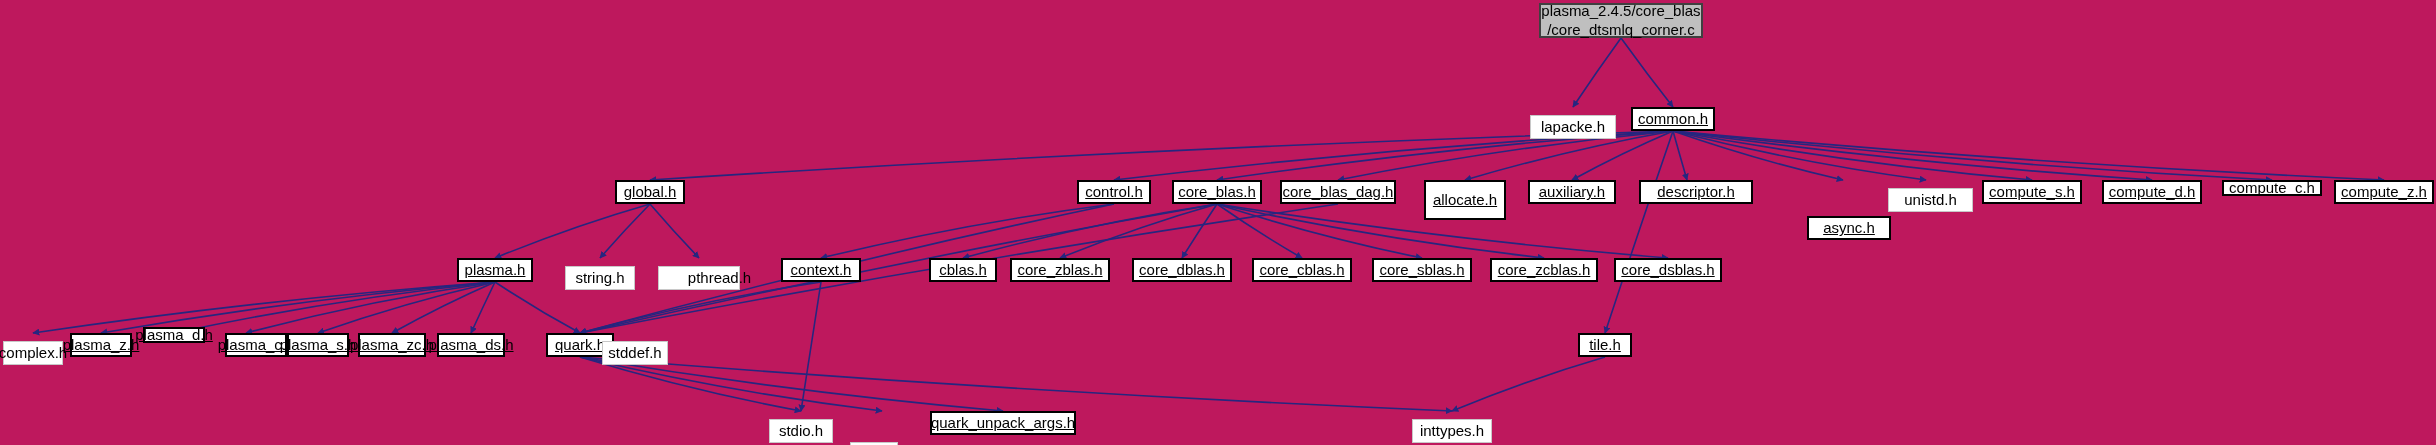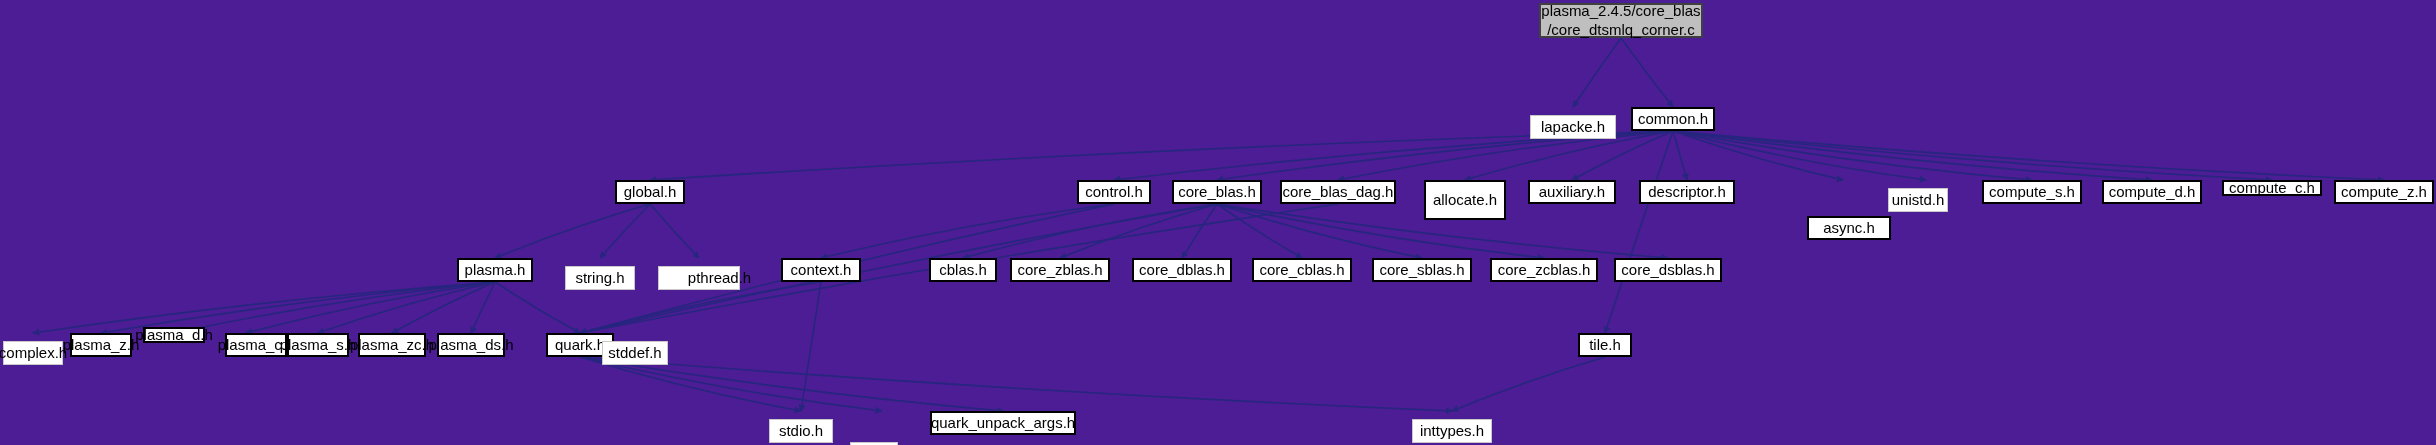--- a/index.html
+++ b/index.html
@@ -5,21 +5,21 @@
 <style>
   html, body {
     margin: 0;
     padding: 0;
     background: #ffffff;
   }
   #graph {
     position: relative;
     width: 2436px;
     height: 445px;
-    background: #4c1d95;
+    background: #be185d;
     font-family: "Liberation Sans", sans-serif;
     overflow: hidden;
   }
   #edges {
     position: absolute;
     left: 0;
     top: 0;
     width: 2436px;
     height: 445px;
     pointer-events: none;
@@ -35,20 +35,21 @@
     line-height: 1.15;
     color: #000000;
     background: #ffffff;
     border: 1px solid #000000;
     white-space: nowrap;
     z-index: 5;
   }
   
   .node.internal {
     border: 2px solid #000000;
+    text-decoration: underline;
   }
   
   .node.external {
     border: 1px solid #c8c8c8;
     margin-top: 8px;
   }
   
   .node.root {
     background: #bfbfbf;
     border: 2px solid #404040;
@@ -137,27 +138,27 @@
       </div>
       <div class="node internal" style="left: 1280px; top: 180px; width: 116px; height: 24px;">
         <span>core_blas_dag.h</span>
       </div>
       <div class="node internal" style="left: 1424px; top: 180px; width: 82px; height: 40px;">
         <span>allocate.h</span>
       </div>
       <div class="node internal" style="left: 1528px; top: 180px; width: 88px; height: 24px;">
         <span>auxiliary.h</span>
       </div>
-      <div class="node internal" style="left: 1639px; top: 180px; width: 96px; height: 24px;">
+      <div class="node internal" style="left: 1639px; top: 180px; width: 114px; height: 24px;">
         <span>descriptor.h</span>
       </div>
       <div class="node internal" style="left: 1807px; top: 180px; width: 84px; height: 24px; margin-top: 36px;">
         <span>async.h</span>
       </div>
-      <div class="node external" style="left: 1888px; top: 180px; width: 60px; height: 24px;">
+      <div class="node external" style="left: 1888px; top: 180px; width: 85px; height: 24px;">
         <span>unistd.h</span>
       </div>
       <div class="node internal" style="left: 1982px; top: 180px; width: 100px; height: 24px;">
         <span>compute_s.h</span>
       </div>
       <div class="node internal" style="left: 2102px; top: 180px; width: 100px; height: 24px;">
         <span>compute_d.h</span>
       </div>
       <div class="node internal" style="left: 2222px; top: 180px; width: 100px; height: 16px;">
         <span>compute_c.h</span>

